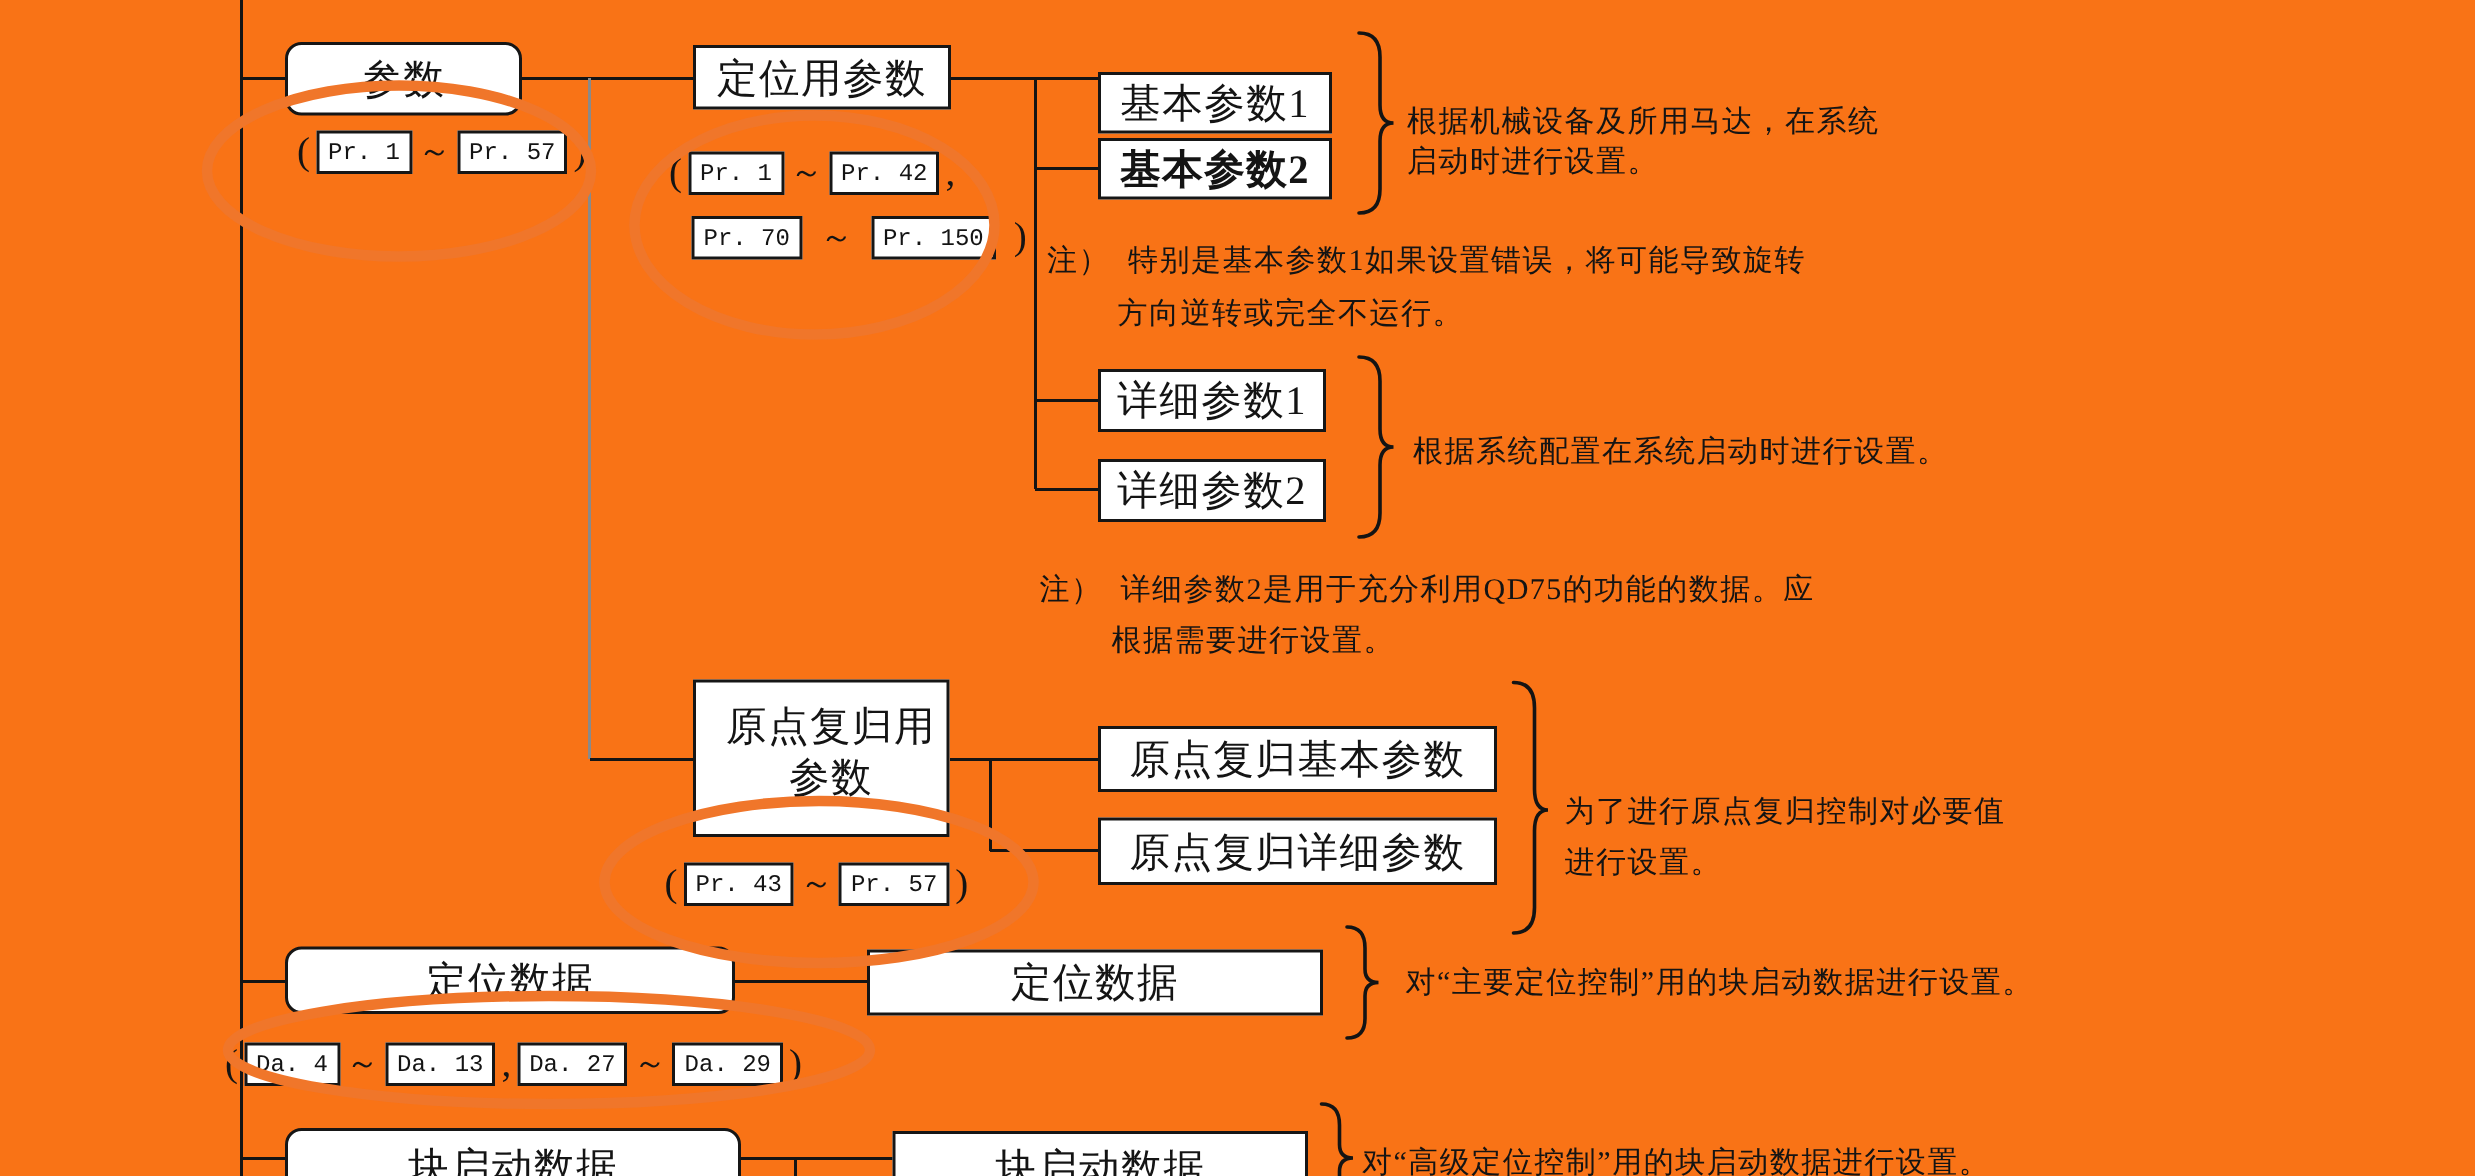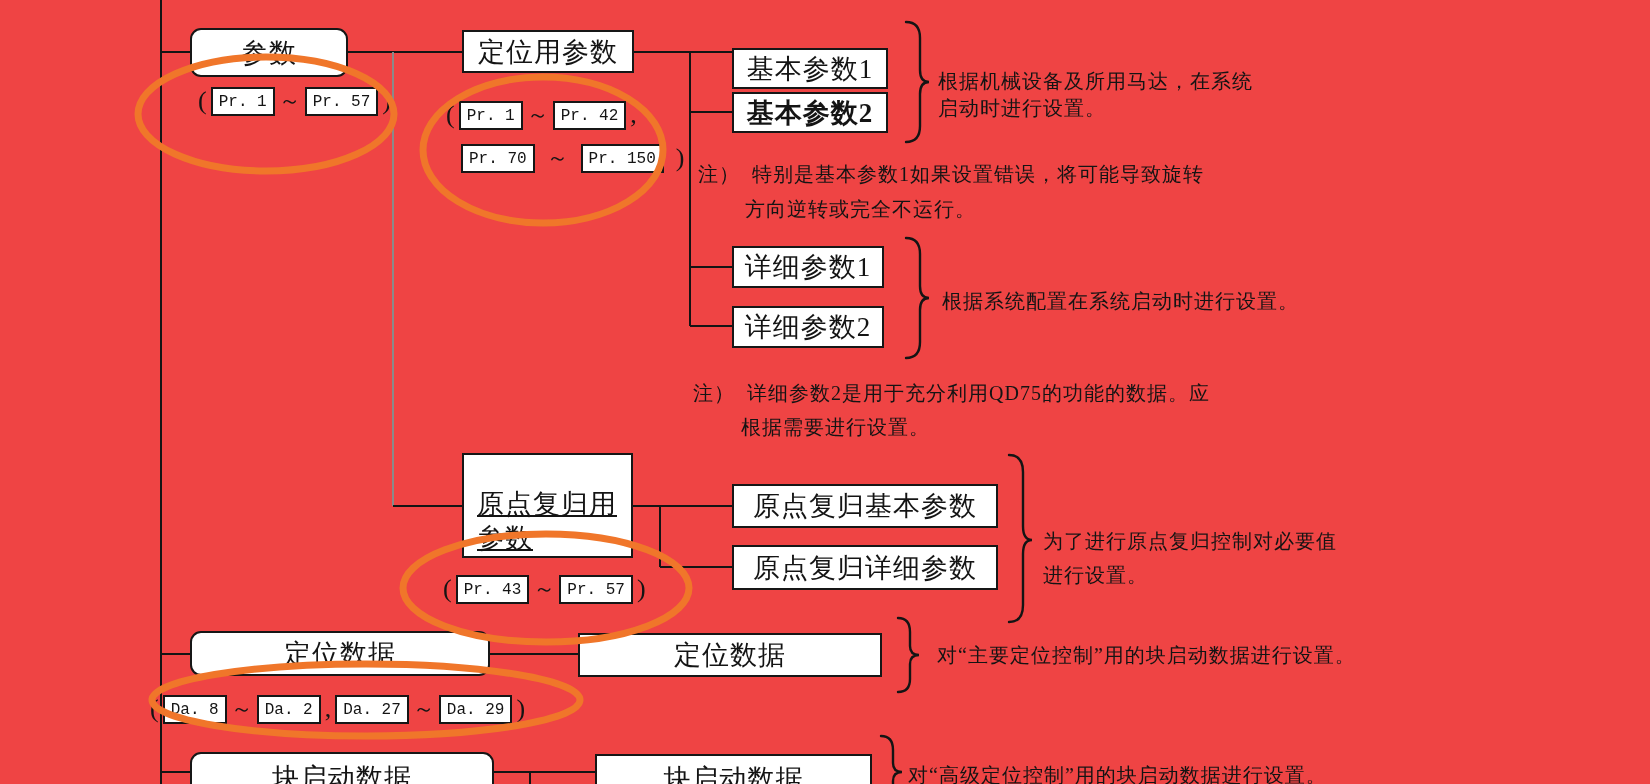--- a/index.html
+++ b/index.html
@@ -1,37 +1,37 @@
 <!DOCTYPE html>
 <html><head>
 <meta charset="utf-8">
 <style>
   html,body{margin:0;padding:0;background:#fff;}
   .canvas{
     position:relative;
     width:1650px;height:784px;
-    background:#ef4444;
+    background:#f97316;
     overflow:hidden;
     font-family:"Liberation Serif","DejaVu Serif",serif;
     color:#141414;
   }
   .layer{position:absolute;left:0;top:0;pointer-events:none;}
   .node{
     position:absolute;
     box-sizing:border-box;
     border:2px solid #161616;
     background:#fff;
     display:flex;align-items:center;justify-content:center;
     font-size:27px;letter-spacing:1px;
     white-space:nowrap;
   }
   .rounded{border-radius:11px;}
   .two-line{
-    flex-direction:column;align-items:flex-start;justify-content:flex-start;
-    padding:32px 0 0 13px;line-height:34px;letter-spacing:1px;text-decoration:underline;
+    flex-direction:column;align-items:center;justify-content:flex-start;
+    padding:12px 0 0 13px;line-height:34px;letter-spacing:1px;
   }
   .txt{
     position:absolute;
     font-size:20px;line-height:28px;letter-spacing:1px;
     white-space:nowrap;
   }
   .note-body{margin-left:12px;}
   .range-row{
     position:absolute;
     display:flex;align-items:center;gap:4px;
@@ -138,23 +138,23 @@
   <div class="range-row" style="left:443px;top:574px;">
     <span class="paren">(</span>
     <span class="pr-box">Pr. 43</span>
     <span class="tilde">～</span>
     <span class="pr-box">Pr. 57</span>
     <span class="paren">)</span>
   </div>
 
   <div class="range-row" style="left:150px;top:694px;">
     <span class="paren">(</span>
-    <span class="pr-box">Da. 8</span>
-    <span class="tilde">～</span>
-    <span class="pr-box">Da. 2</span>
+    <span class="pr-box">Da. 4</span>
+    <span class="tilde">～</span>
+    <span class="pr-box">Da. 13</span>
     <span class="comma">,</span>
     <span class="pr-box">Da. 27</span>
     <span class="tilde">～</span>
     <span class="pr-box">Da. 29</span>
     <span class="paren">)</span>
   </div>
 
   <div class="txt" style="left:938px;top:67px;">根据机械设备及所用马达，在系统</div>
   <div class="txt" style="left:938px;top:94px;">启动时进行设置。</div>
 

